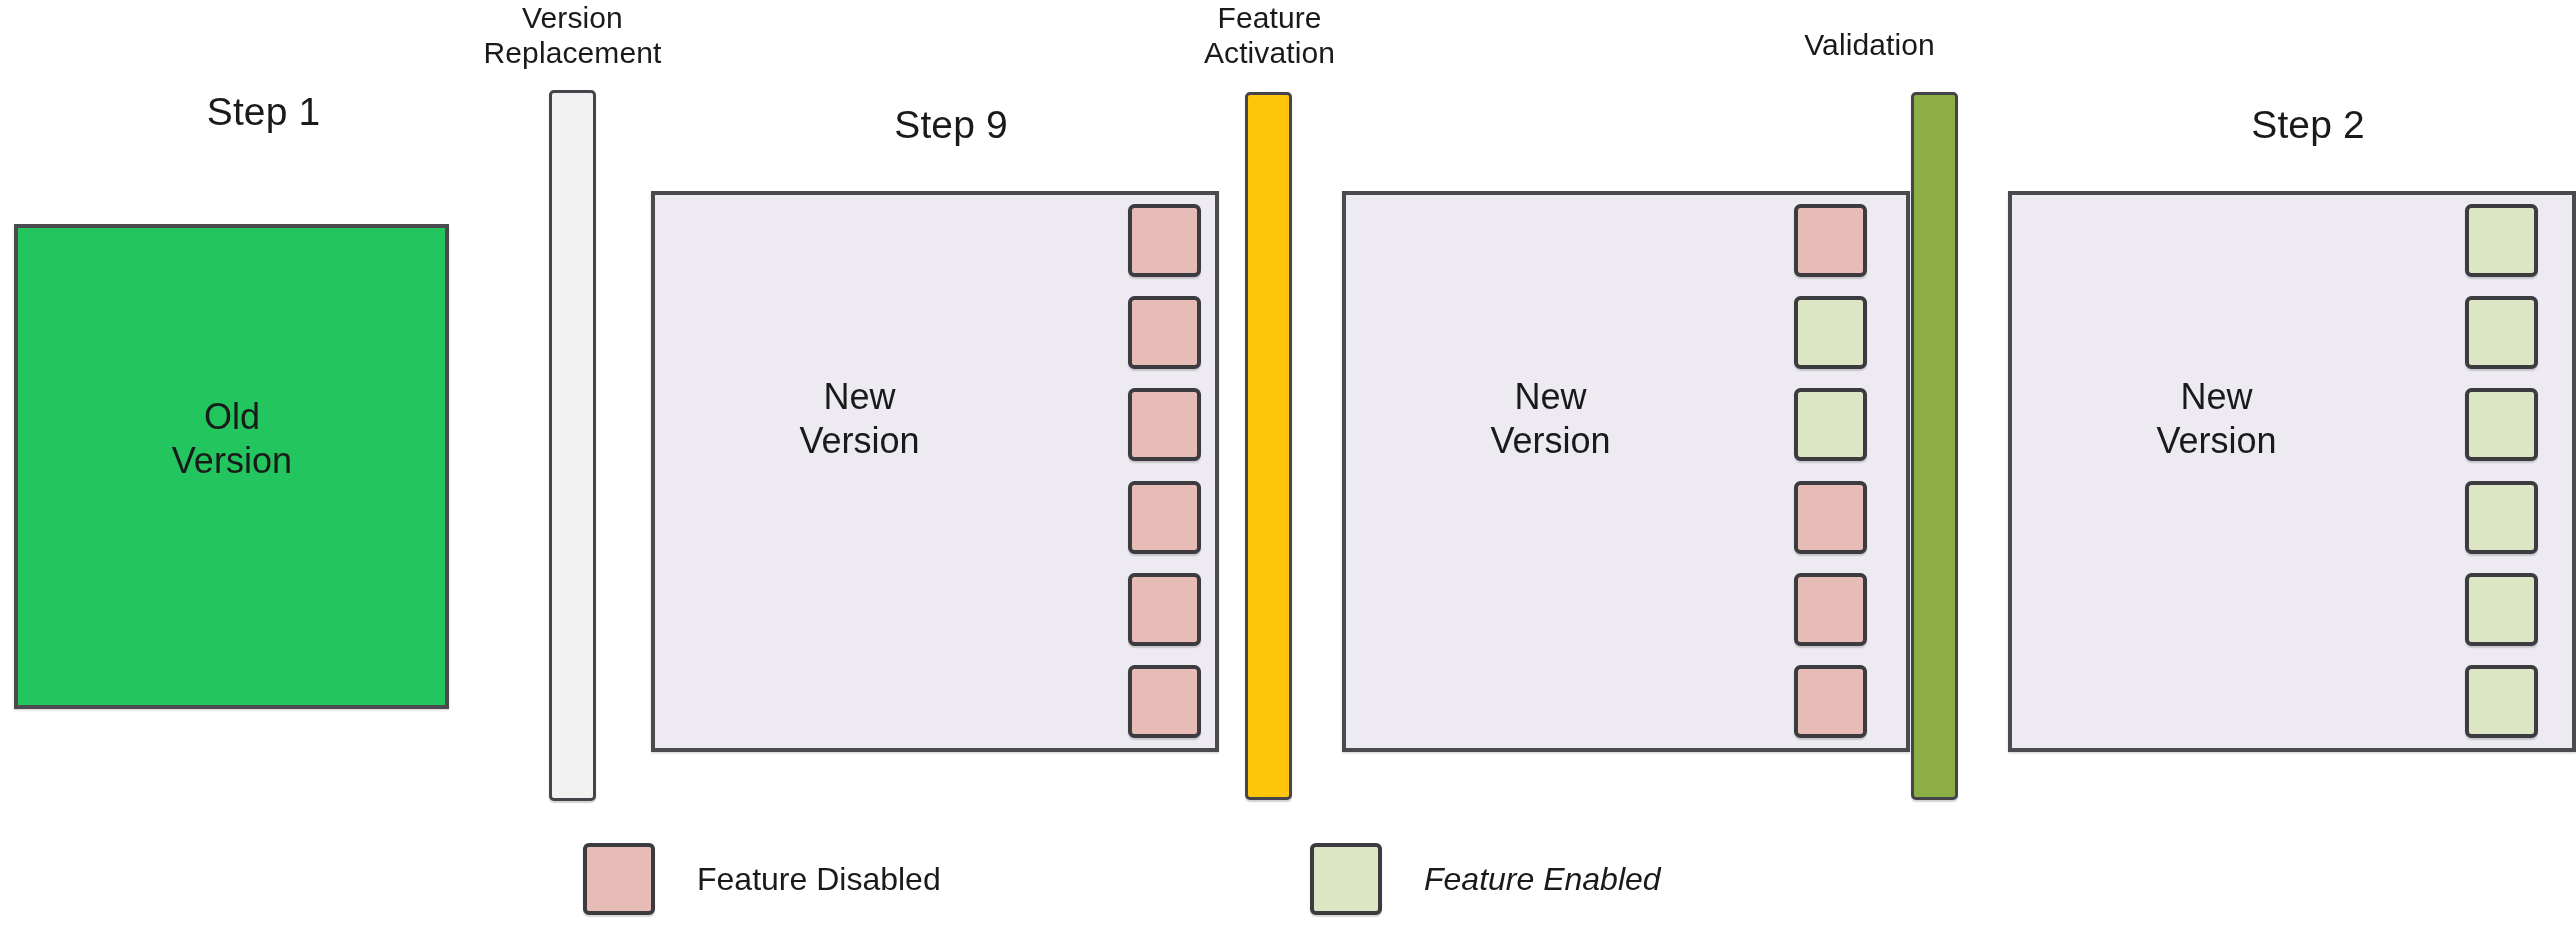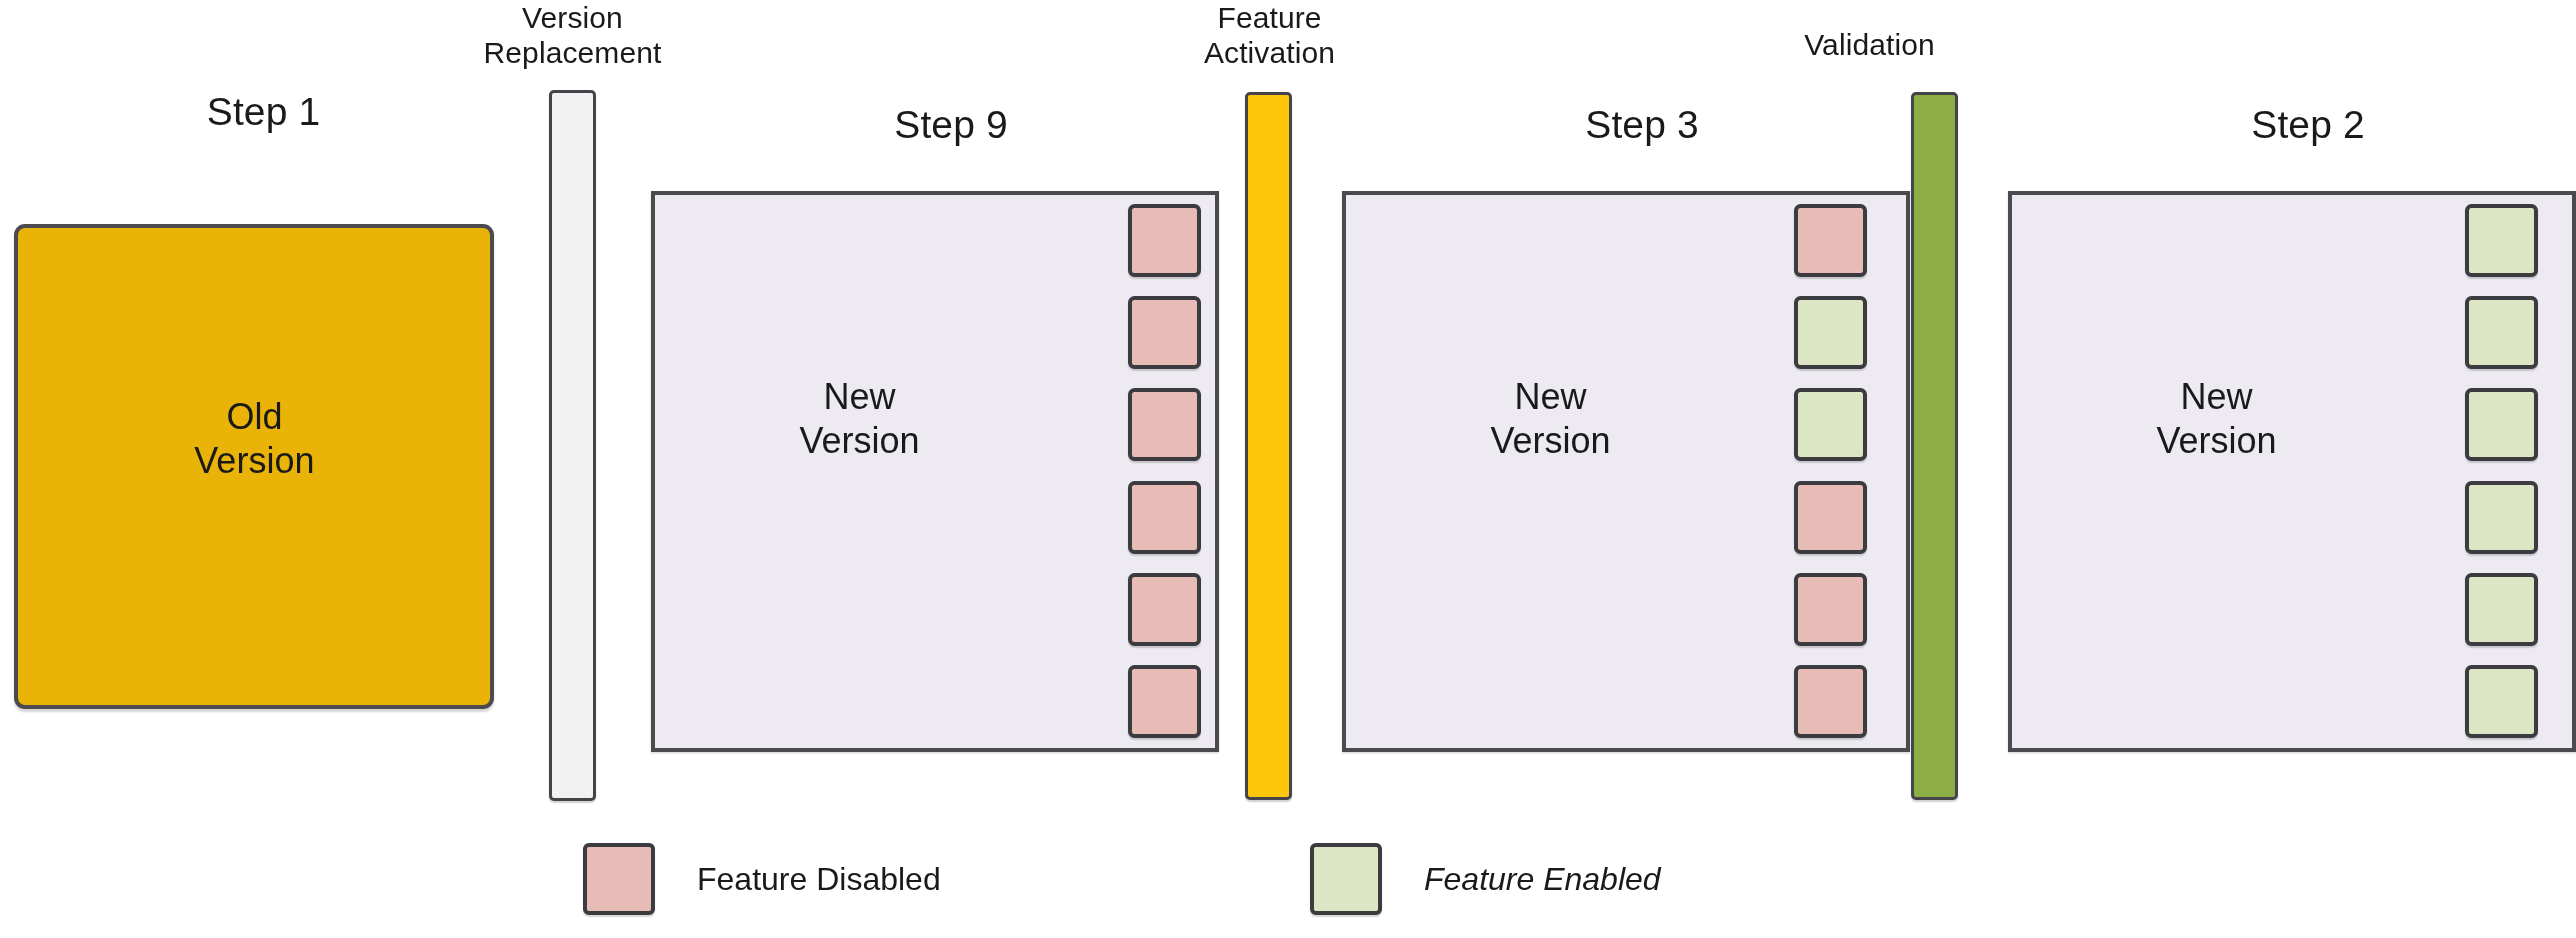--- a/index.html
+++ b/index.html
@@ -99,21 +99,21 @@
     color: #1a1a1a;
     white-space: nowrap;
   }
 </style>
 </head>
 <body>
 
 <div id="diagram">
 
   <div class="step-title" style="left:0px; top:92px; width:495px;">Step 1</div>
-  <div class="step-box" style="left:14.4px; top:224px; width:480px; height:485px; background:#eab308;border-radius:11px;">
+  <div class="step-box" style="left:14.4px; top:224px; width:435px; height:485px; background:#22c55e;">
     <div class="step-box-label" style="top:167px;">Old
 Version</div>
   </div>
 
   <div class="connector">
     <div class="connector-label" style="left:468px; top:0px; width:209px;">Version
 Replacement</div>
     <div class="connector-bar" style="left:549px; top:90px; width:47px; height:711px; background:#F2F2F2;"></div>
   </div>
 
@@ -130,21 +130,20 @@
     <div class="feature-square" style="height:73px; background:#E7BBB6;"></div>
     <div class="feature-square" style="height:73px; background:#E7BBB6;"></div>
   </div>
 
   <div class="connector">
     <div class="connector-label" style="left:1165px; top:0px; width:209px;">Feature
 Activation</div>
     <div class="connector-bar" style="left:1245px; top:92px; width:47px; height:708px; background:#FFC50B;"></div>
   </div>
 
-  <div class="step-title" style="left:1342px; top:105px; width:568px;">Step 3</div>
   <div class="step-box" style="left:1342px; top:191px; width:568px; height:561px; background:#EDEAF1;">
     <div class="step-box-label" style="top:180px; right:151px; left:0px;">New
 Version</div>
   </div>
   <div class="feature-col" style="left:1794px; top:204px; width:73px; height:534px;">
     <div class="feature-square" style="height:73px; background:#E7BBB6;"></div>
     <div class="feature-square" style="height:73px; background:#DCE6C4;"></div>
     <div class="feature-square" style="height:73px; background:#DCE6C4;"></div>
     <div class="feature-square" style="height:73px; background:#E7BBB6;"></div>
     <div class="feature-square" style="height:73px; background:#E7BBB6;"></div>

